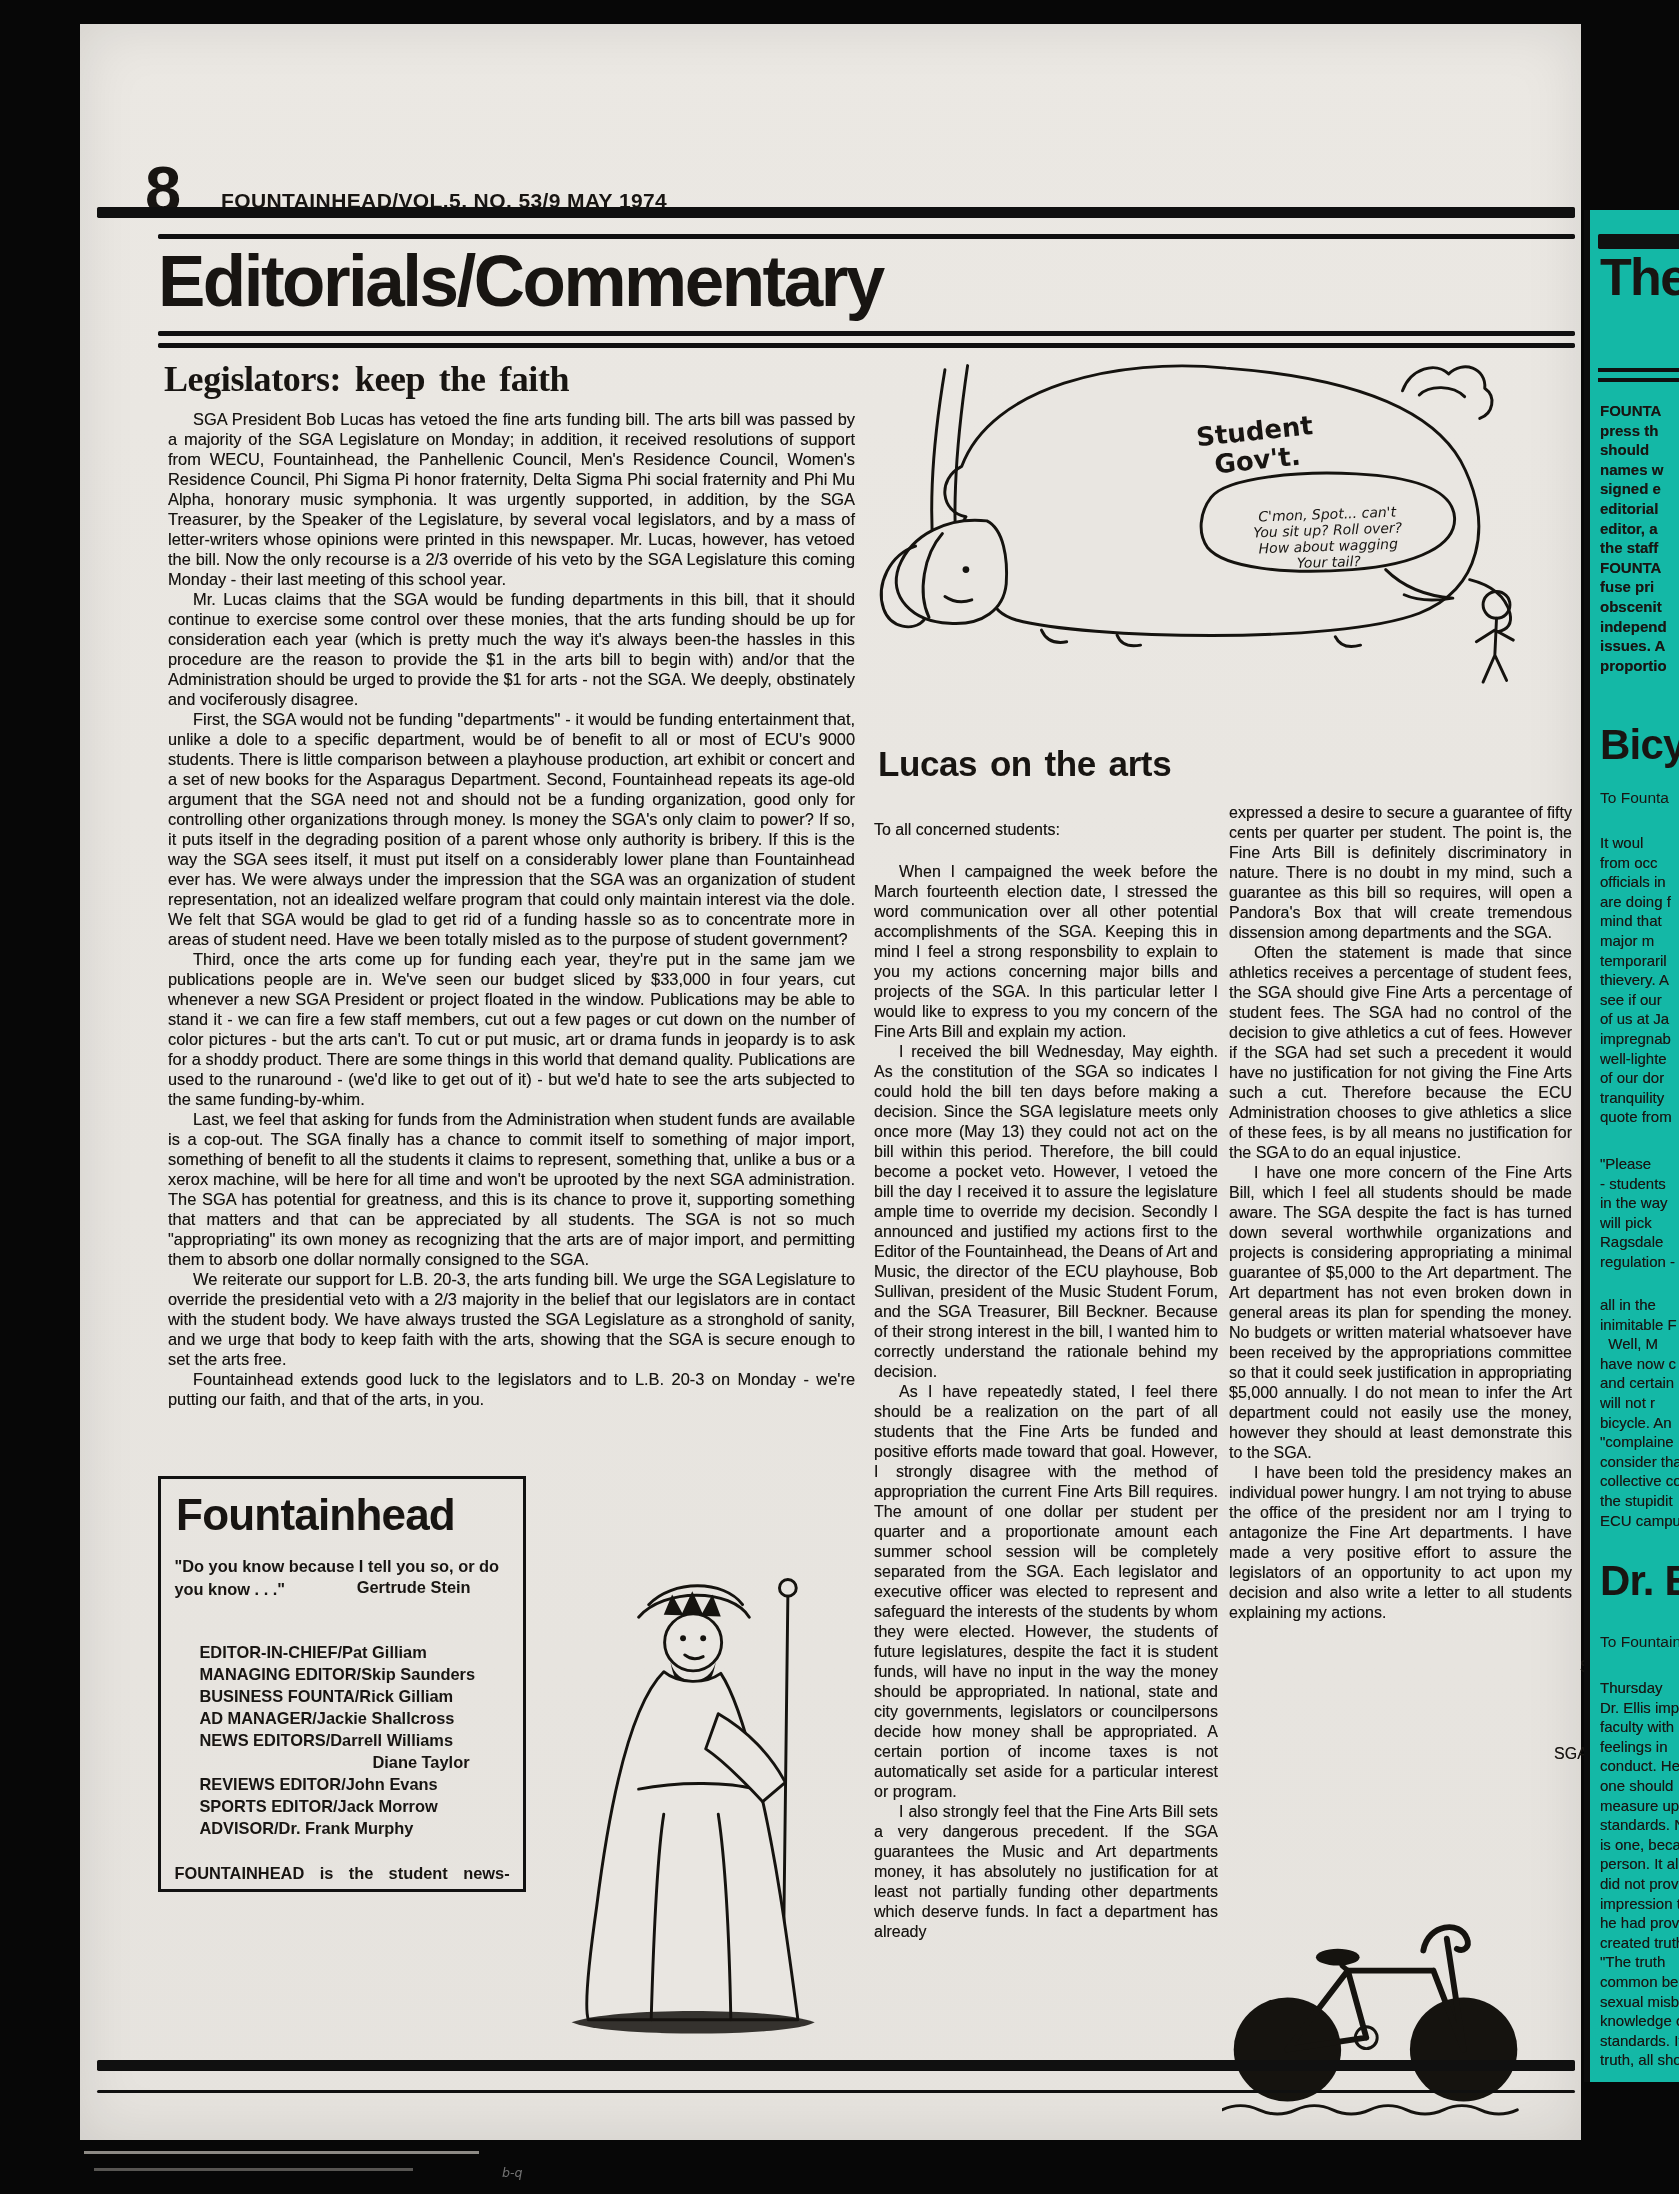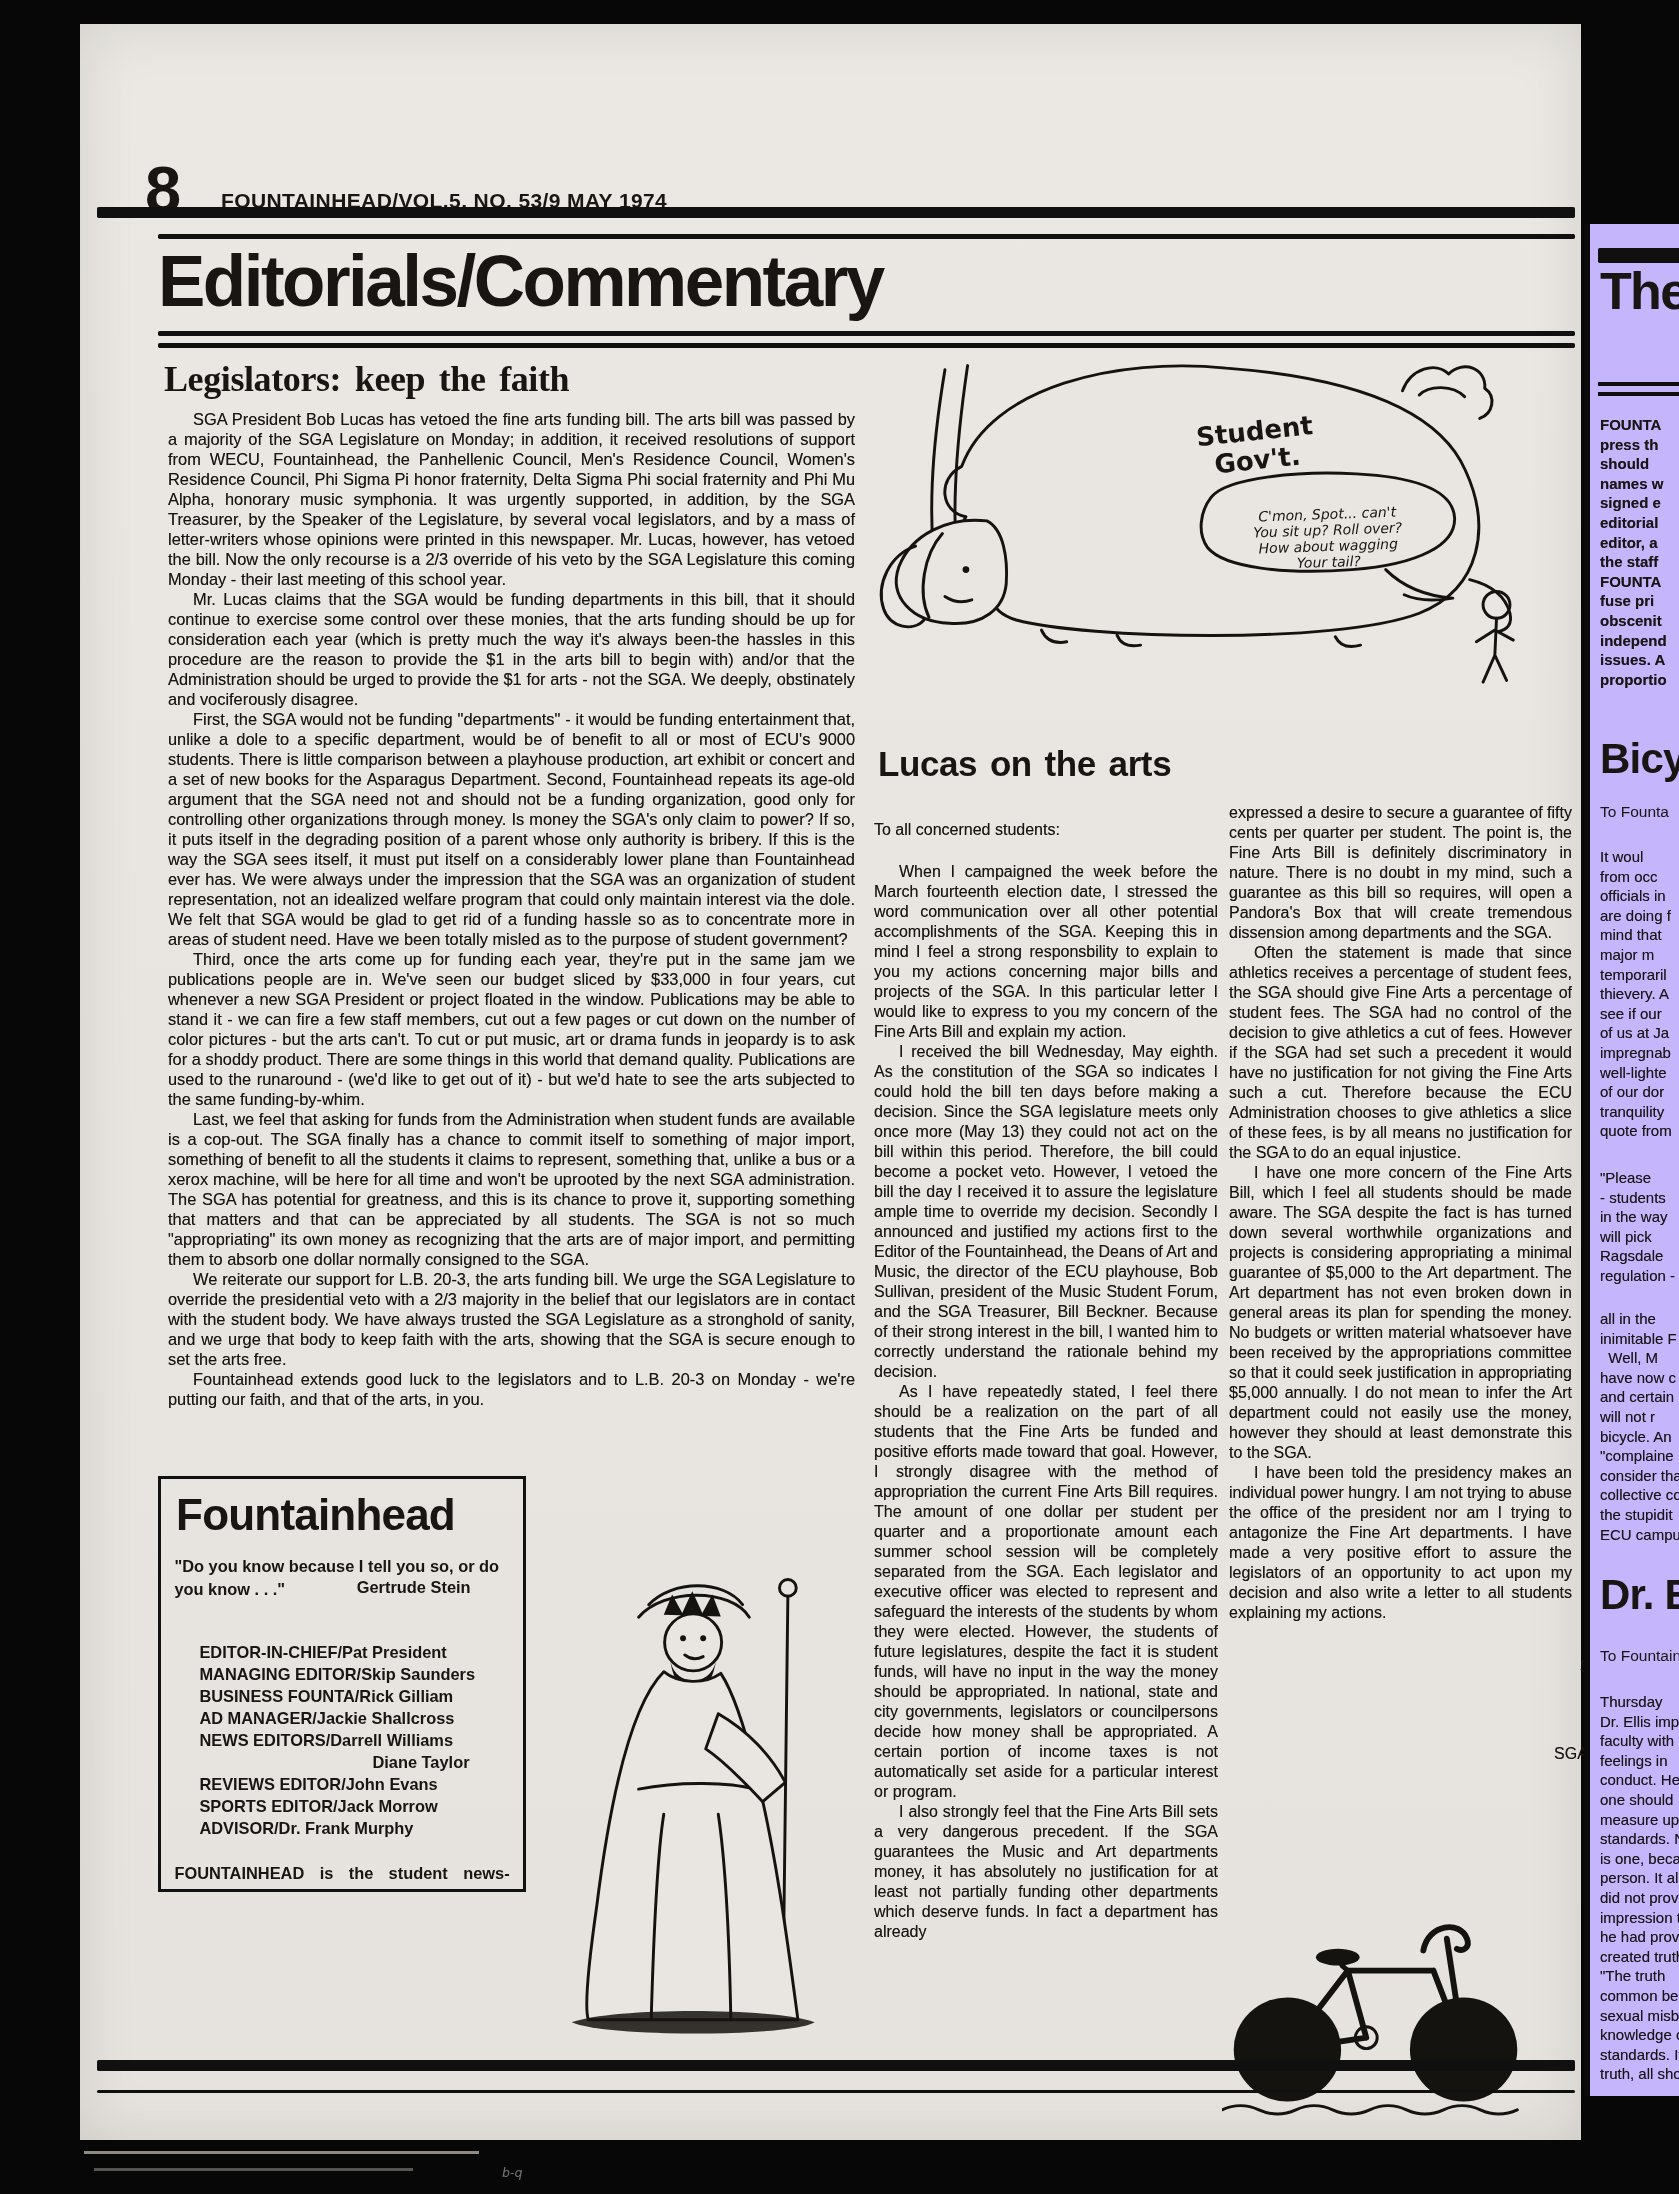--- a/index.html
+++ b/index.html
@@ -44,22 +44,22 @@
   .cartoon{position:absolute;left:785px;top:329px;width:672px;height:361px;}
   .sack-label{position:absolute;left:1092px;top:393px;width:168px;font-size:26px;font-weight:800;
         text-align:center;line-height:28.6px;white-space:pre-line;transform:rotate(-6deg);
         font-family:"DejaVu Sans",sans-serif;}
   .bubble-text{position:absolute;left:1132px;top:482px;width:232px;font-size:14px;font-style:italic;
         line-height:16px;white-space:pre-line;transform:rotate(-2deg);text-align:center;
         font-family:"DejaVu Sans",sans-serif;}
   .figure-art{position:absolute;left:458px;top:1513px;width:327px;height:521px;}
   .bike-art{position:absolute;left:1142px;top:1866px;width:302px;height:235px;}
   
-  .side{position:absolute;left:1584px;top:224px;width:96px;height:1872px;
-        background:#c4b5fd;border-left:6.7px solid #0c0c0c;box-sizing:border-box;overflow:hidden;}
+  .side{position:absolute;left:1584px;top:210px;width:96px;height:1872px;
+        background:#14b8a6;border-left:6.7px solid #0c0c0c;box-sizing:border-box;overflow:hidden;}
   .side .bar{position:absolute;left:8.4px;width:101px;height:15px;background:#101010;border-radius:1.7px;}
   .side-h1{position:absolute;left:10px;top:37px;font-size:52px;font-weight:800;letter-spacing:-1.7px;white-space:nowrap;}
   .side-rule{position:absolute;left:8.4px;width:101px;height:4.2px;background:#101010;}
   .side-frag{position:absolute;left:10px;white-space:pre;overflow:hidden;width:87px;
         font-size:15px;line-height:19.6px;text-shadow:0 0 0.4px rgba(20,18,15,.5);}
   .side-bold{font-weight:700;}
   .side-h2{position:absolute;left:10px;font-size:42px;font-weight:700;letter-spacing:-0.8px;white-space:nowrap;}
   .side-sal{position:absolute;left:10px;font-size:15.5px;white-space:nowrap;}
   
   .stack-line{position:absolute;background:#8d8a85;}
@@ -146,21 +146,21 @@
       <div class="sig-nm">SGA President</div>
     </div>
   </div>
 
   <div class="mh-box">
     <div class="mh-logo">Fountainhead</div>
     <div class="mh-quote">"Do you know because I tell you so, or do
 you know . . ."</div>
     <div class="mh-attr">Gertrude Stein</div>
     <div class="mh-staff">
-      <div>EDITOR-IN-CHIEF/Pat President</div>
+      <div>EDITOR-IN-CHIEF/Pat Gilliam</div>
       <div>MANAGING EDITOR/Skip Saunders</div>
       <div>BUSINESS FOUNTA/Rick Gilliam</div>
       <div>AD MANAGER/Jackie Shallcross</div>
       <div>NEWS EDITORS/Darrell Williams</div>
       <div class="mh-staff-ind">Diane Taylor</div>
       <div>REVIEWS EDITOR/John Evans</div>
       <div>SPORTS EDITOR/Jack Morrow</div>
       <div>ADVISOR/Dr. Frank Murphy</div>
     </div>
     <div class="mh-info">

